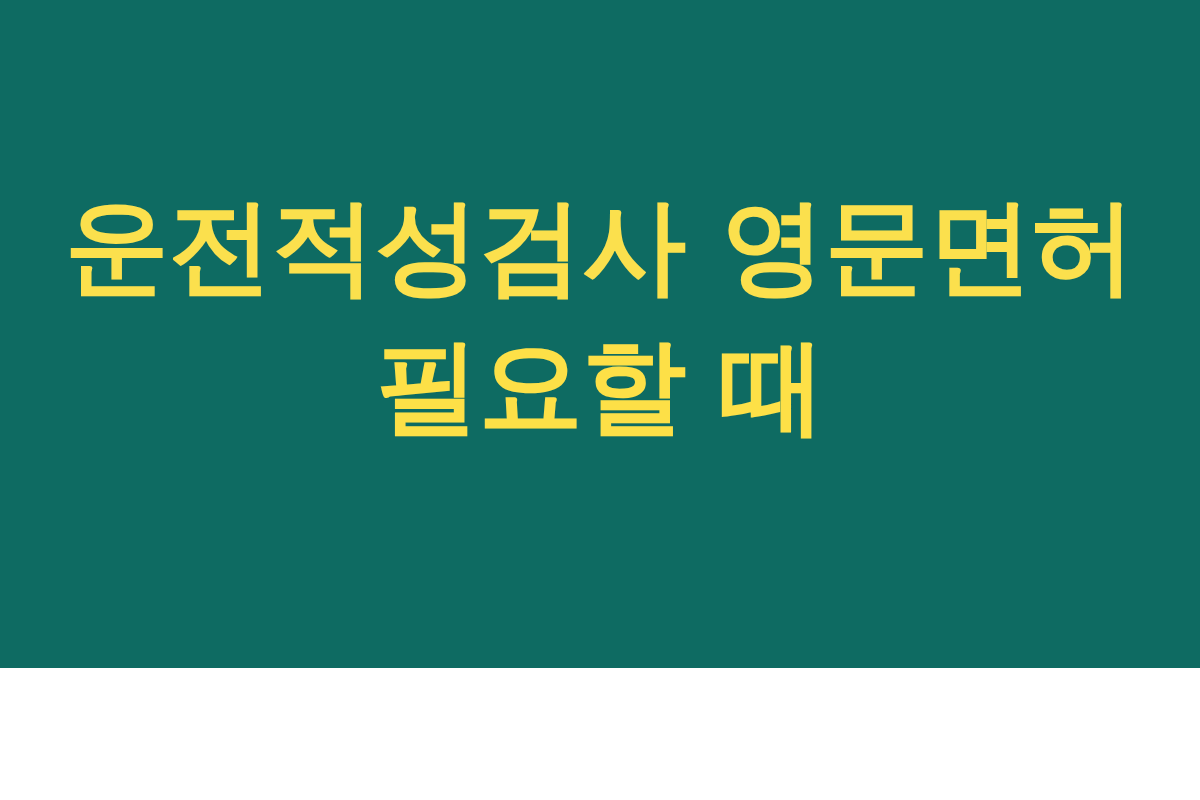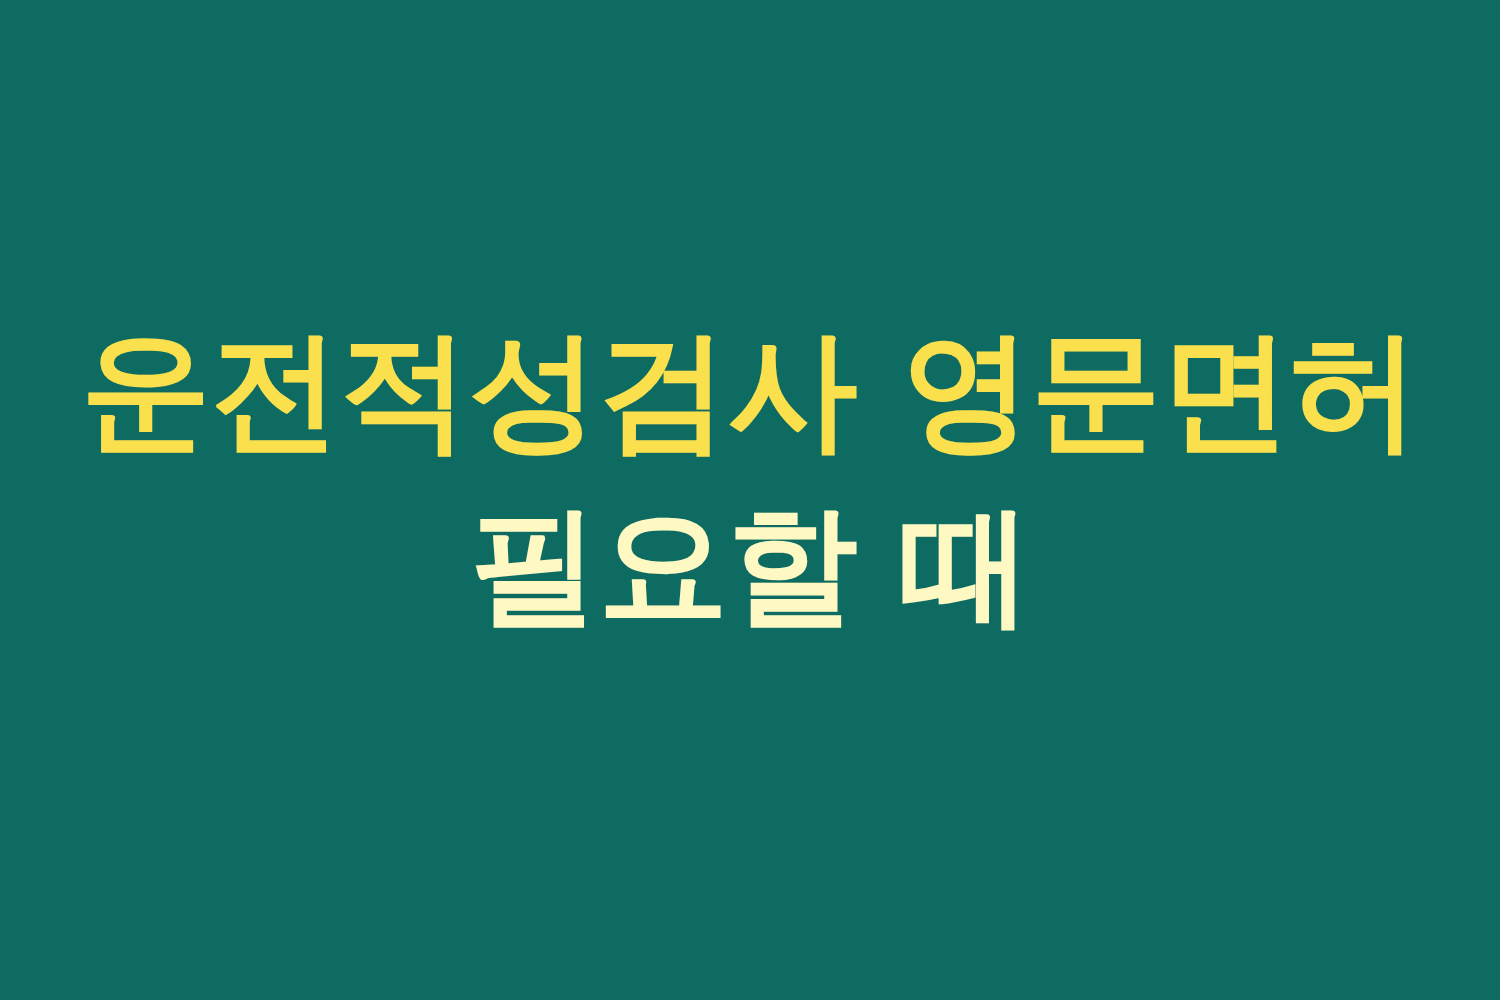--- a/index.html
+++ b/index.html
@@ -11,21 +11,21 @@
   body {
     width: 1200px;
     height: 800px;
     overflow: hidden;
     font-family: "DejaVu Sans", "Liberation Sans", sans-serif;
   }
 
   .thumbnail-card {
     position: relative;
     width: 1200px;
-    height: 800px;
+    height: 668px;
     box-sizing: border-box;
     display: flex;
     align-items: center;
     justify-content: center;
     background-color: #0E6B62;
   }
 
   .headline-block {
     width: 100%;
     padding: 0 40px;
@@ -59,16 +59,16 @@
 </style>
 </head>
 <body>
 
 <div class="thumbnail-card" style="background-color: rgb(14, 107, 98);">
 
   <div class="headline-block">
 
     <span class="headline-line headline-line--primary" style="color: rgb(251, 224, 77);">운전적성검사 영문면허</span>
 
-    <span class="headline-line headline-line--secondary" style="color: #fef9c3;">필요할 때</span>
+    <span class="headline-line headline-line--secondary" style="color: #fde047;">필요할 때</span>
 
   </div>
 </div>
 
 </body></html>

